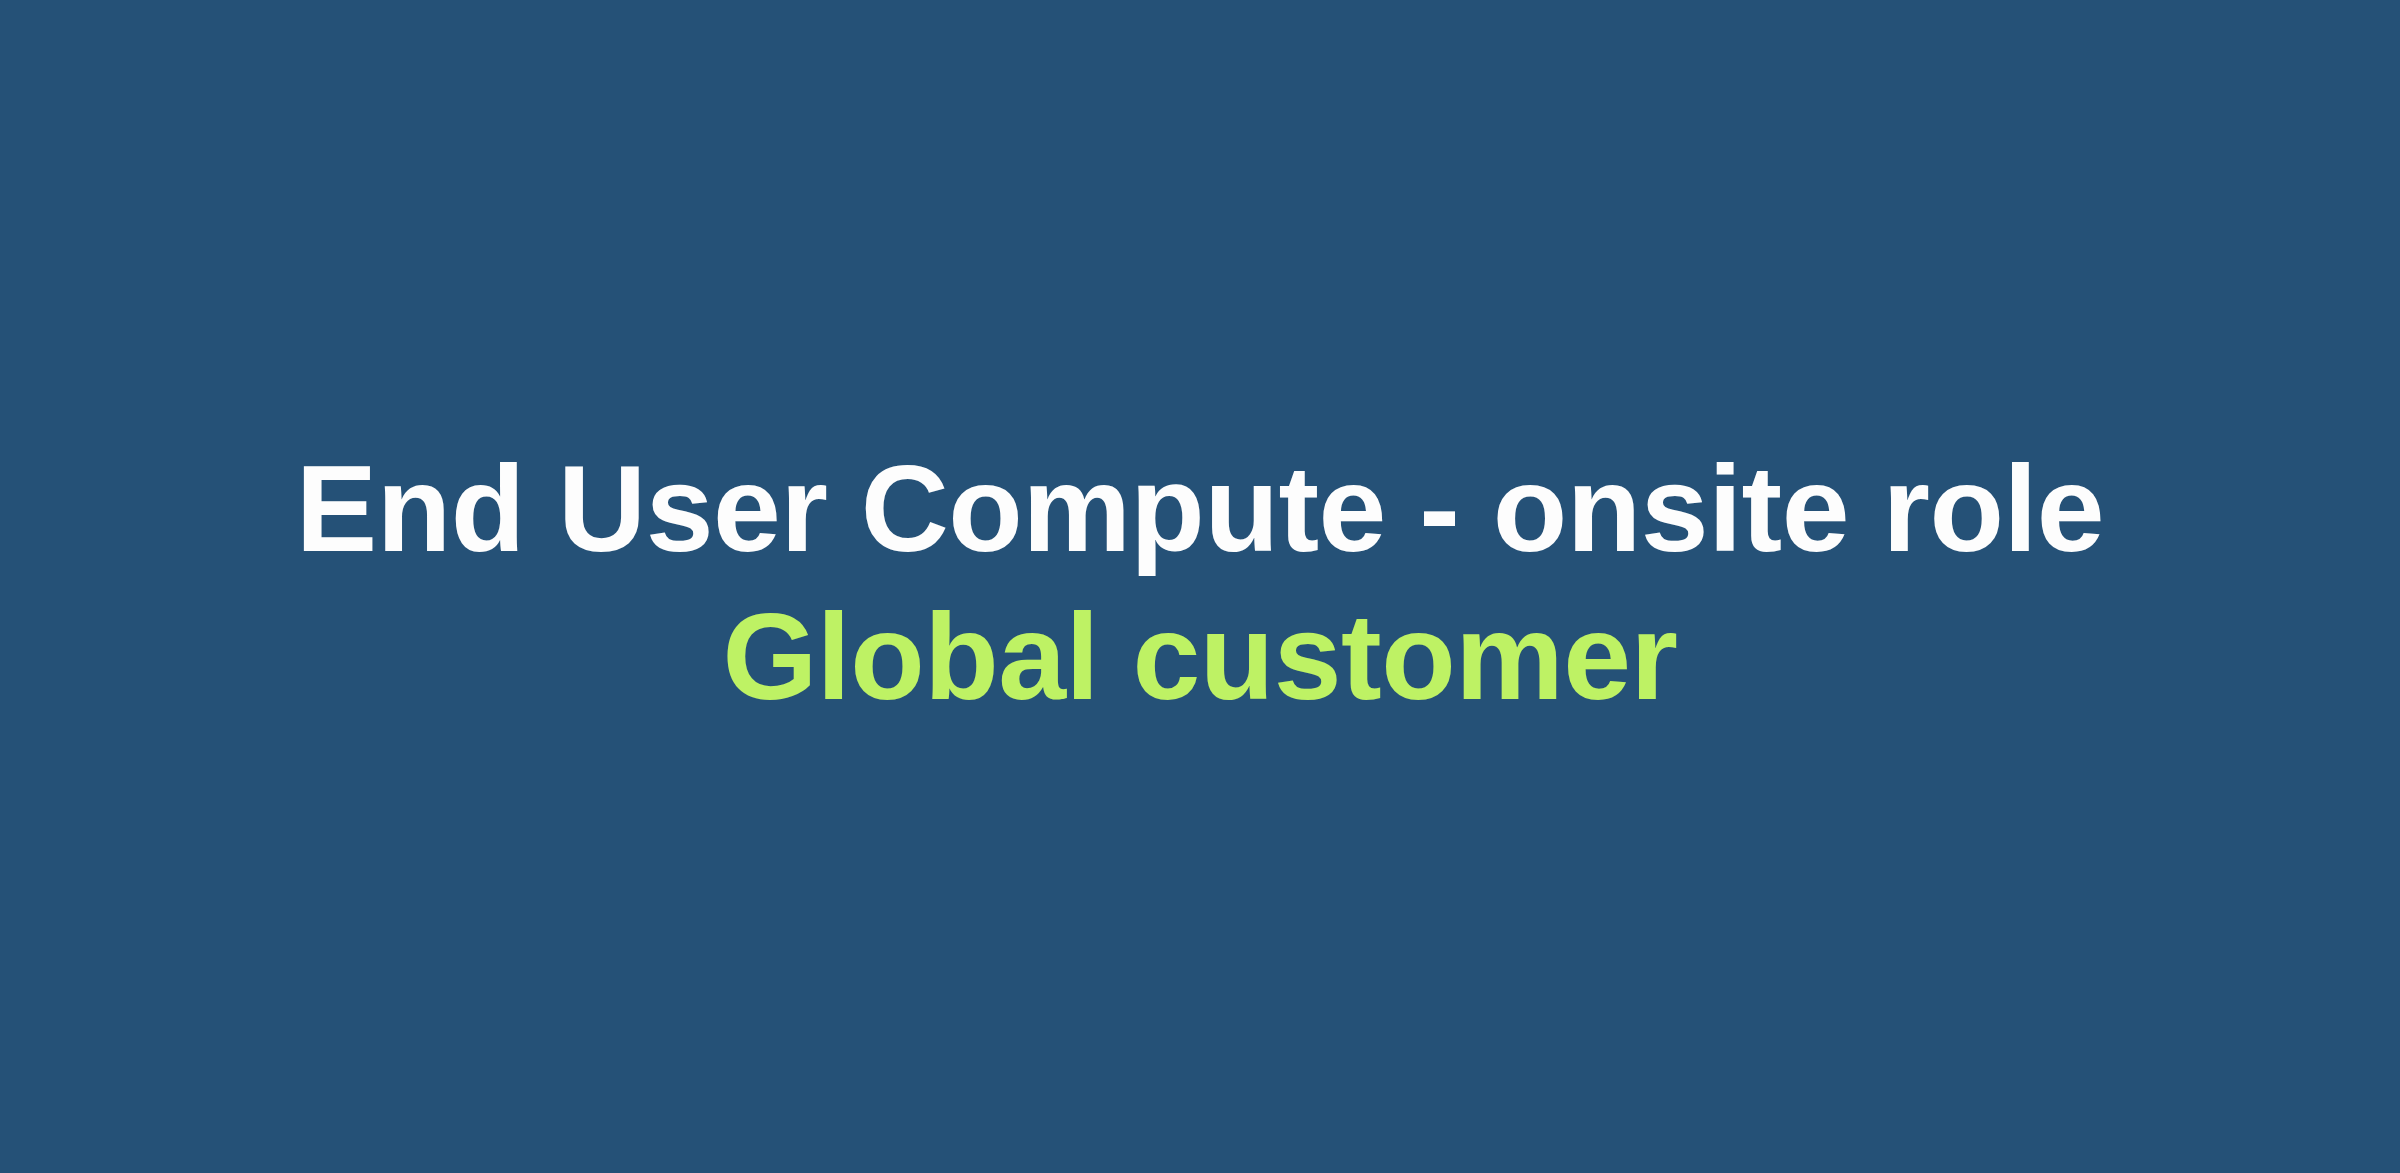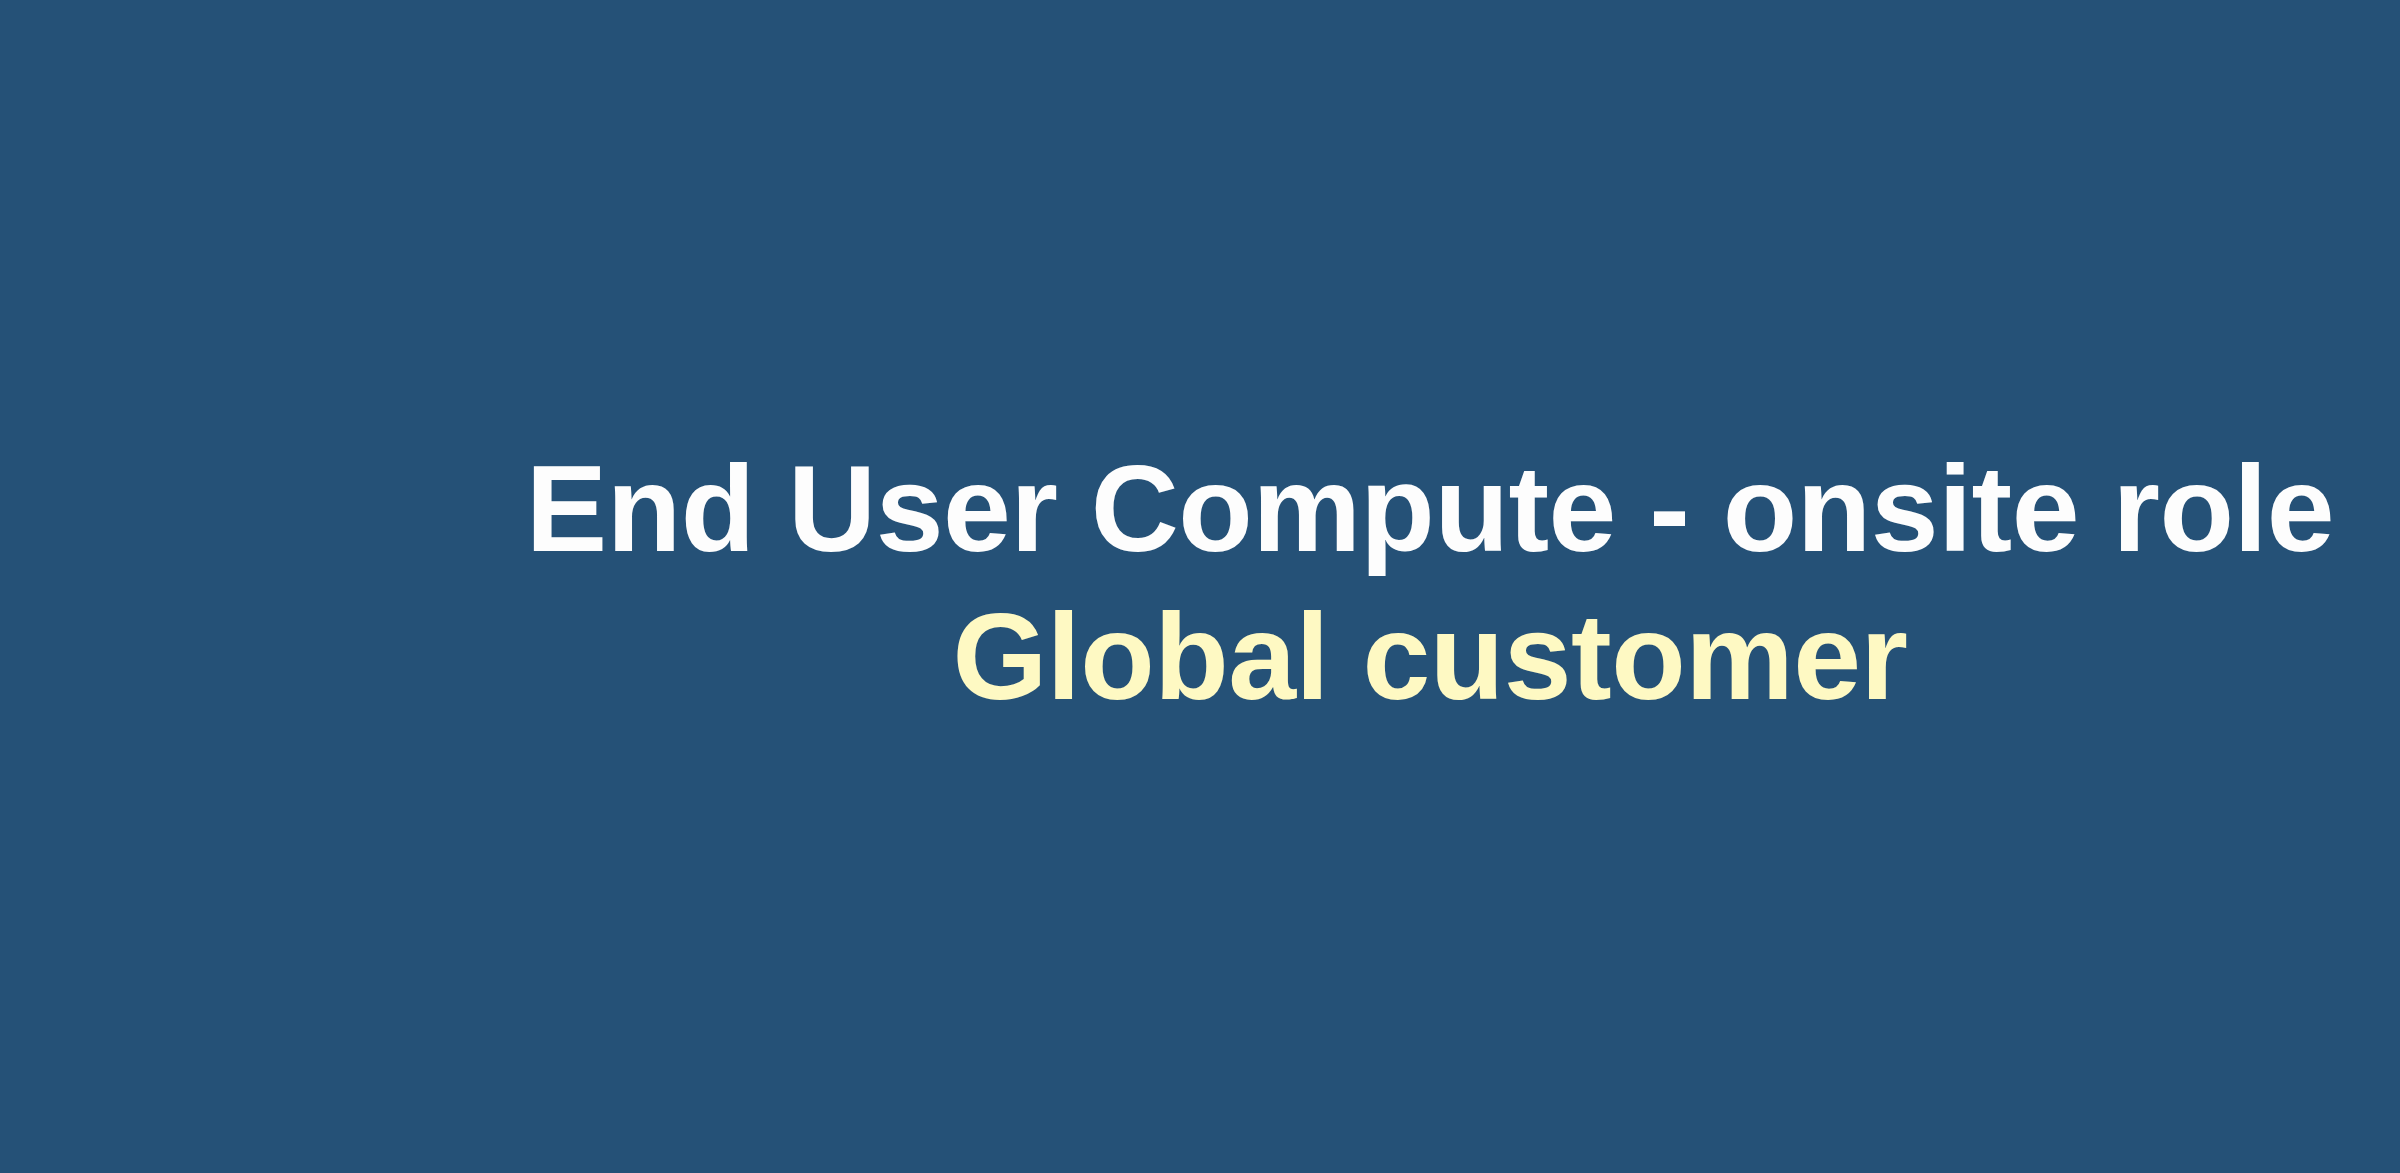--- a/index.html
+++ b/index.html
@@ -17,21 +17,21 @@
   }
 
   
   .slide {
     position: relative;
     width: 2400px;
     height: 1173px;
     background: #255177;
     display: flex;
     align-items: center;
-    justify-content: flex-end;
+    justify-content: center;
   }
 
   
   .title-block {
     width: 1940px;
     text-align: center;
     
     transform: translateY(-4px);
   }
 
@@ -48,17 +48,17 @@
 </style>
 </head>
 <body style="background: rgb(37, 81, 119);">
 
 <div class="slide" style="background: rgb(37, 81, 119);">
 
   <div class="title-block">
 
     <span class="title-line" style="color: rgb(253, 253, 253);">End User Compute - onsite role</span>
 
-    <span class="title-line" style="color: #fef9c3;">Global customer</span>
+    <span class="title-line" style="color: #bef264;">Global customer</span>
 
   </div>
 
 </div>
 
 </body></html>

